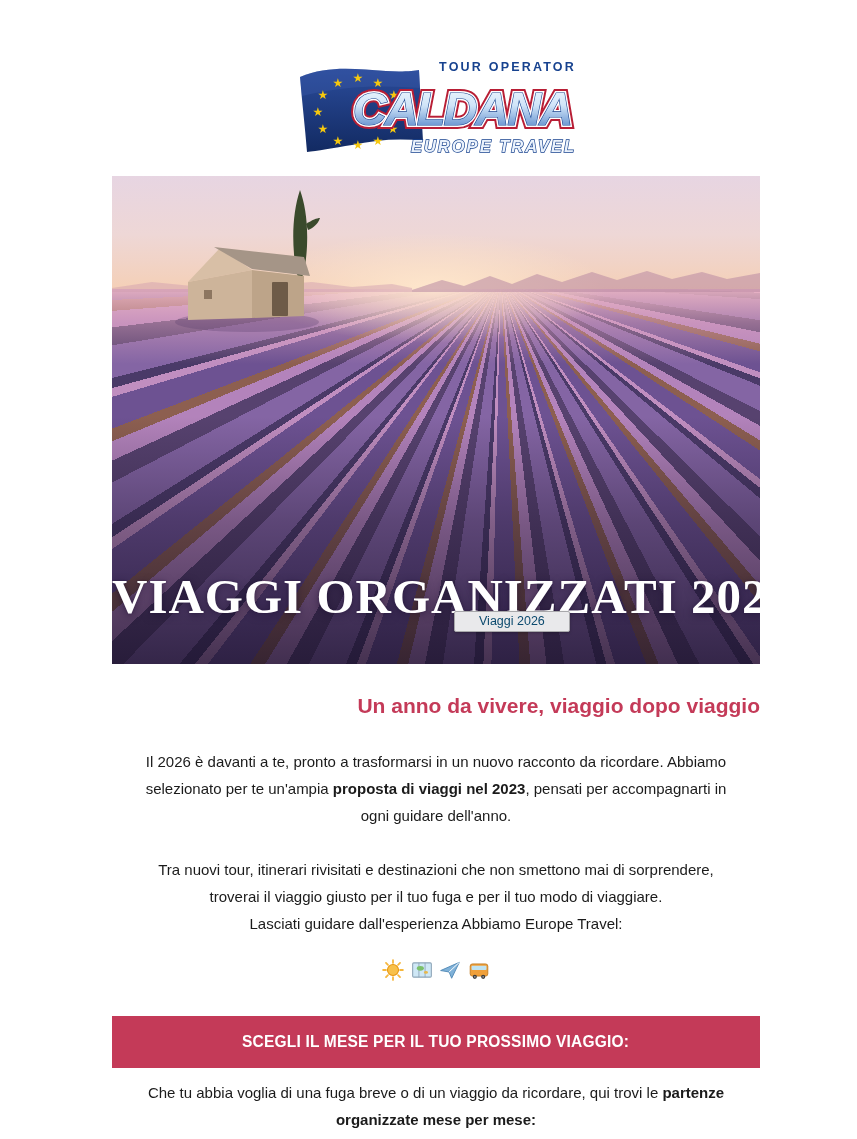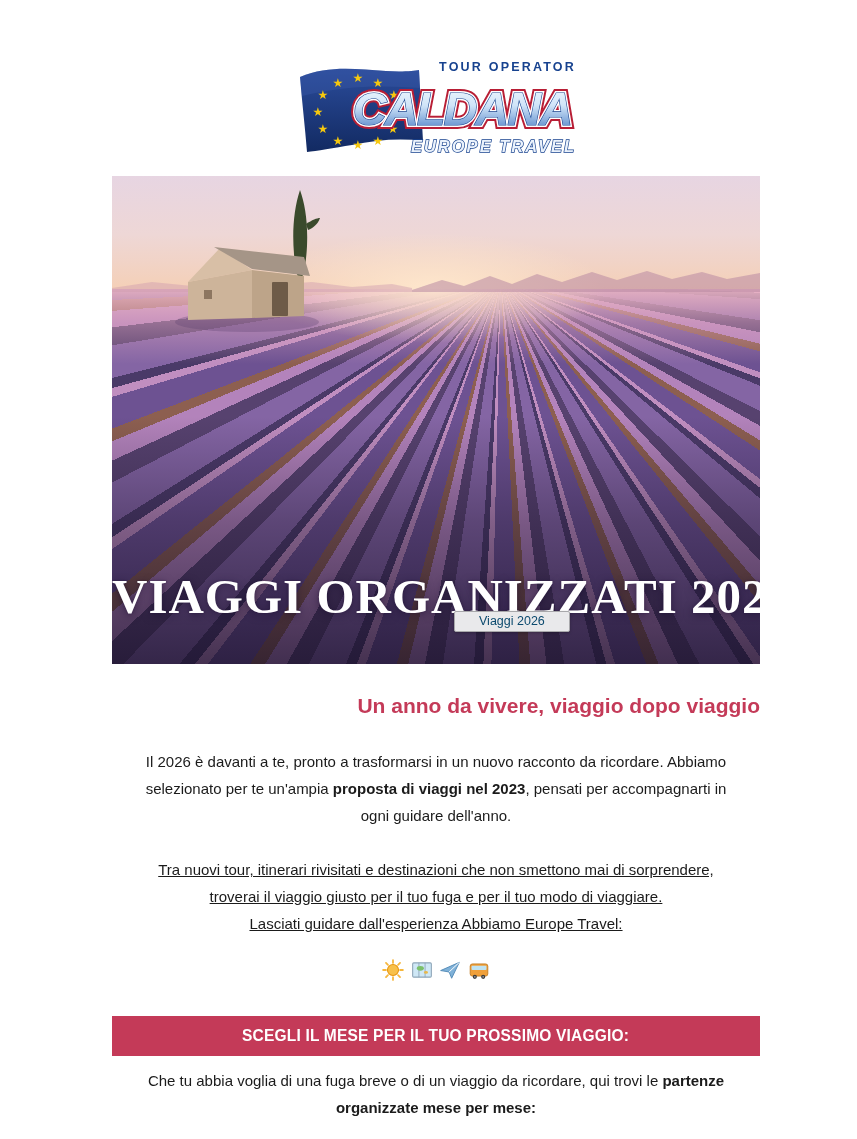--- a/index.html
+++ b/index.html
@@ -53,26 +53,26 @@
     padding:2px 24px 3px;font-size:12.5px;color:#0c4a6e;
     box-shadow:0 1px 3px rgba(0,0,0,.25);white-space:nowrap;
   }
   
   .intro-heading{
     margin:30px 0 0;text-align:right;color:var(--accent,#c43a58);
     font-size:21px;font-weight:bold;line-height:24px;
   }
   .para{margin:30px auto 0;width:640px;text-align:center;
         font-size:15px;line-height:27px;}
-  .para.second{margin-top:27px;text-decoration:underline;}
+  .para.second{margin-top:27px;}
   .emoji-row{margin-top:22px;text-align:center;height:24px;}
   .emoji-row svg{vertical-align:middle;margin:0 1px;}
   
   .banner{
-    margin-top:33px;height:40px;background:var(--accent,#c43a58);
+    margin-top:33px;height:52px;background:var(--accent,#c43a58);
     display:flex;align-items:center;justify-content:center;cursor:pointer;
   }
   .banner span{
     color:#ffffff;font-weight:bold;font-size:16px;letter-spacing:.2px;
     transform:scaleX(.97);white-space:nowrap;
   }
   .outro{margin-top:11px;}
 </style>
 </head>
 <body>

